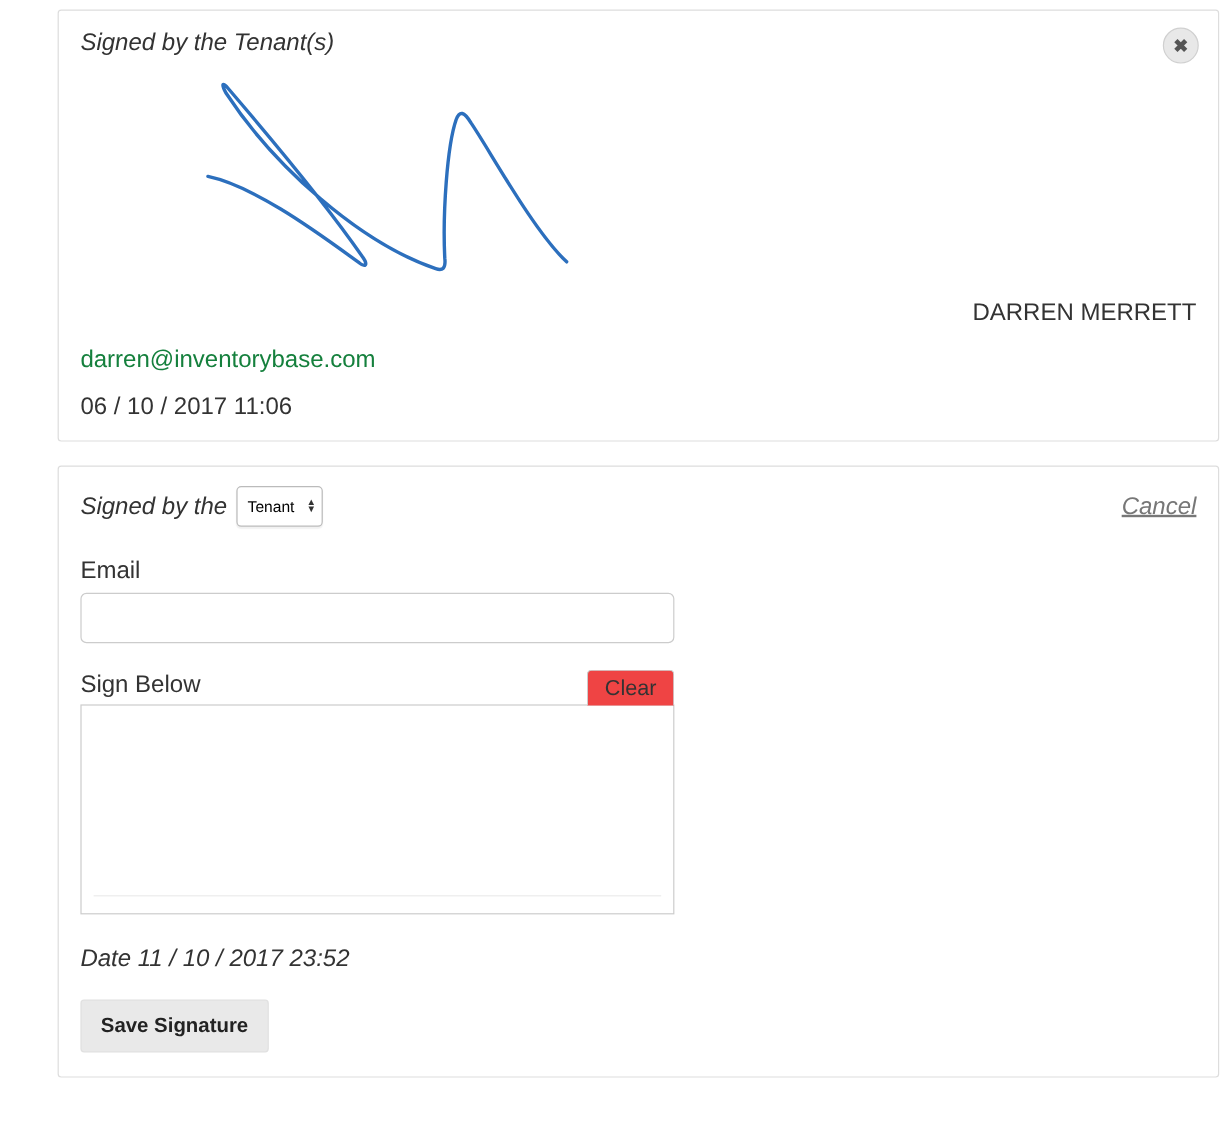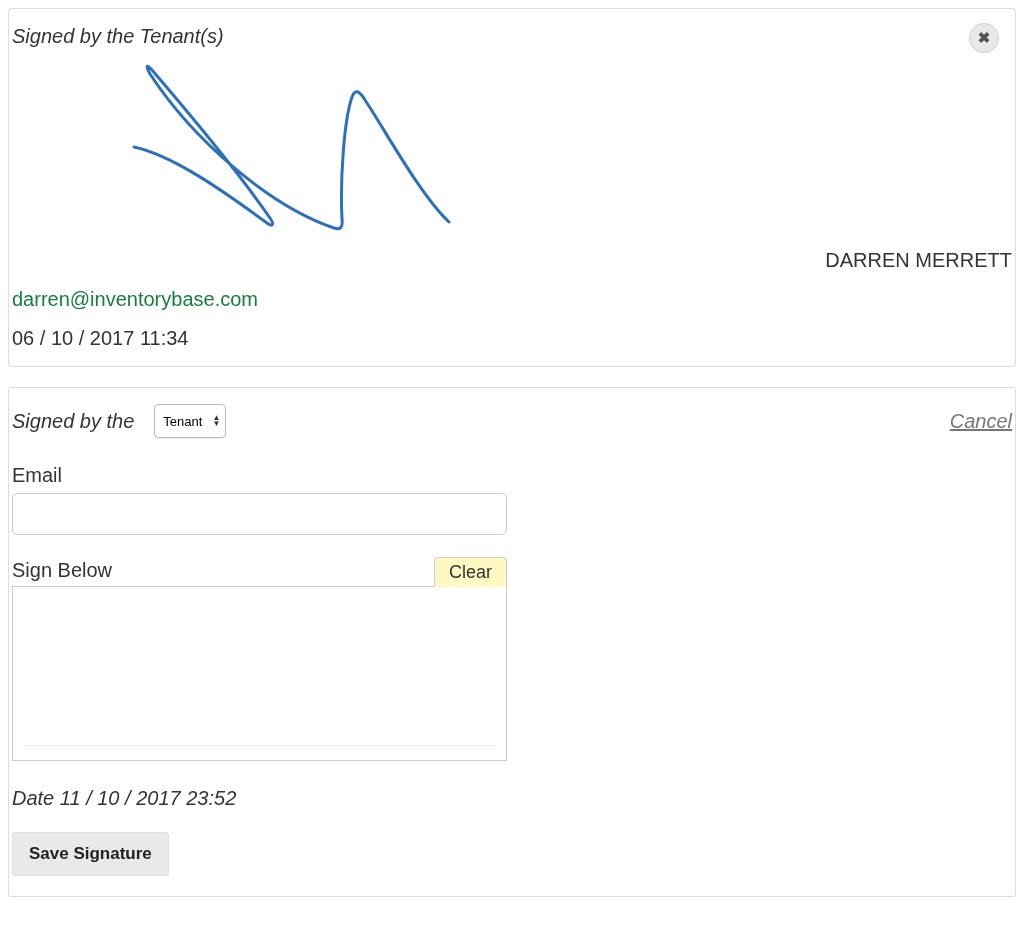--- a/index.html
+++ b/index.html
@@ -5,23 +5,24 @@
     * { box-sizing: border-box; margin: 0; padding: 0; }
     body {
       font-family: -apple-system, BlinkMacSystemFont, "Helvetica Neue", Arial, sans-serif;
       background: #fff;
       padding: 8px;
       color: #333;
     }
     .panel {
       border: 1px solid #ddd;
       border-radius: 3px;
-      padding: 16px 3px;
+      padding: 16px 18px;
       margin-bottom: 20px;
       position: relative;
+      margin-left: 40px;
     }
     .panel-header {
       font-style: italic;
       font-size: 20px;
       color: #333;
       margin-bottom: 8px;
     }
     .close-btn {
       position: absolute;
       top: 14px;
@@ -61,21 +62,21 @@
     }
     .form-header-row {
       display: flex;
       justify-content: space-between;
       align-items: center;
       margin-bottom: 26px;
     }
     .form-header-left {
       display: flex;
       align-items: center;
-      gap: 20px;
+      gap: 8px;
     }
     .inline-label {
       font-style: italic;
       font-size: 20px;
       color: #333;
     }
     .role-select-wrap {
       position: relative;
       display: inline-block;
     }
@@ -130,21 +131,21 @@
     .sign-header-row {
       display: flex;
       align-items: flex-end;
       width: 495px;
       max-width: 100%;
       justify-content: space-between;
       margin-bottom: 0;
     }
     .clear-btn {
       border: 1px solid #ccc;
-      background: #fef9c3;
+      background: #ef4444;
       font-size: 18px;
       padding: 4px 14px;
       border-radius: 4px 4px 0 0;
       border-bottom: none;
       cursor: pointer;
       color: #333;
       margin-bottom: -1px;
       position: relative;
       z-index: 2;
     }
@@ -190,21 +191,21 @@
 <div class="panel">
   <div class="panel-header">Signed by the Tenant(s)</div>
   <button class="close-btn" aria-label="Remove signature">
     <span>✖</span>
   </button>
   <svg class="signature-svg" viewBox="0 0 980 175">
     <path d="M 112 87 C 150 95, 200 130, 245 163 C 250 167, 253 165, 248 158 C 215 110, 160 45, 130 10 C 125 4, 123 5, 128 14 C 170 78, 245 145, 312 168 C 318 170, 321 168, 320 159 C 318 120, 322 60, 330 37 C 333 29, 337 30, 343 40 C 360 65, 398 135, 427 162" fill="none" stroke="#2c6fbd" stroke-width="3" stroke-linecap="round" stroke-linejoin="round"></path>
   </svg>
   <div class="signer-name">DARREN MERRETT</div>
   <div class="signer-email">darren@inventorybase.com</div>
-  <div class="signer-date">06 / 10 / 2017 11:34</div>
+  <div class="signer-date">06 / 10 / 2017 11:06</div>
 </div>
 
 <div class="panel" style="padding-bottom:20px;">
   <div class="form-header-row">
     <div class="form-header-left">
       <span class="inline-label">Signed by the</span>
       <span class="role-select-wrap">
         <select class="role-select">
           <option>Tenant</option>
         </select>

